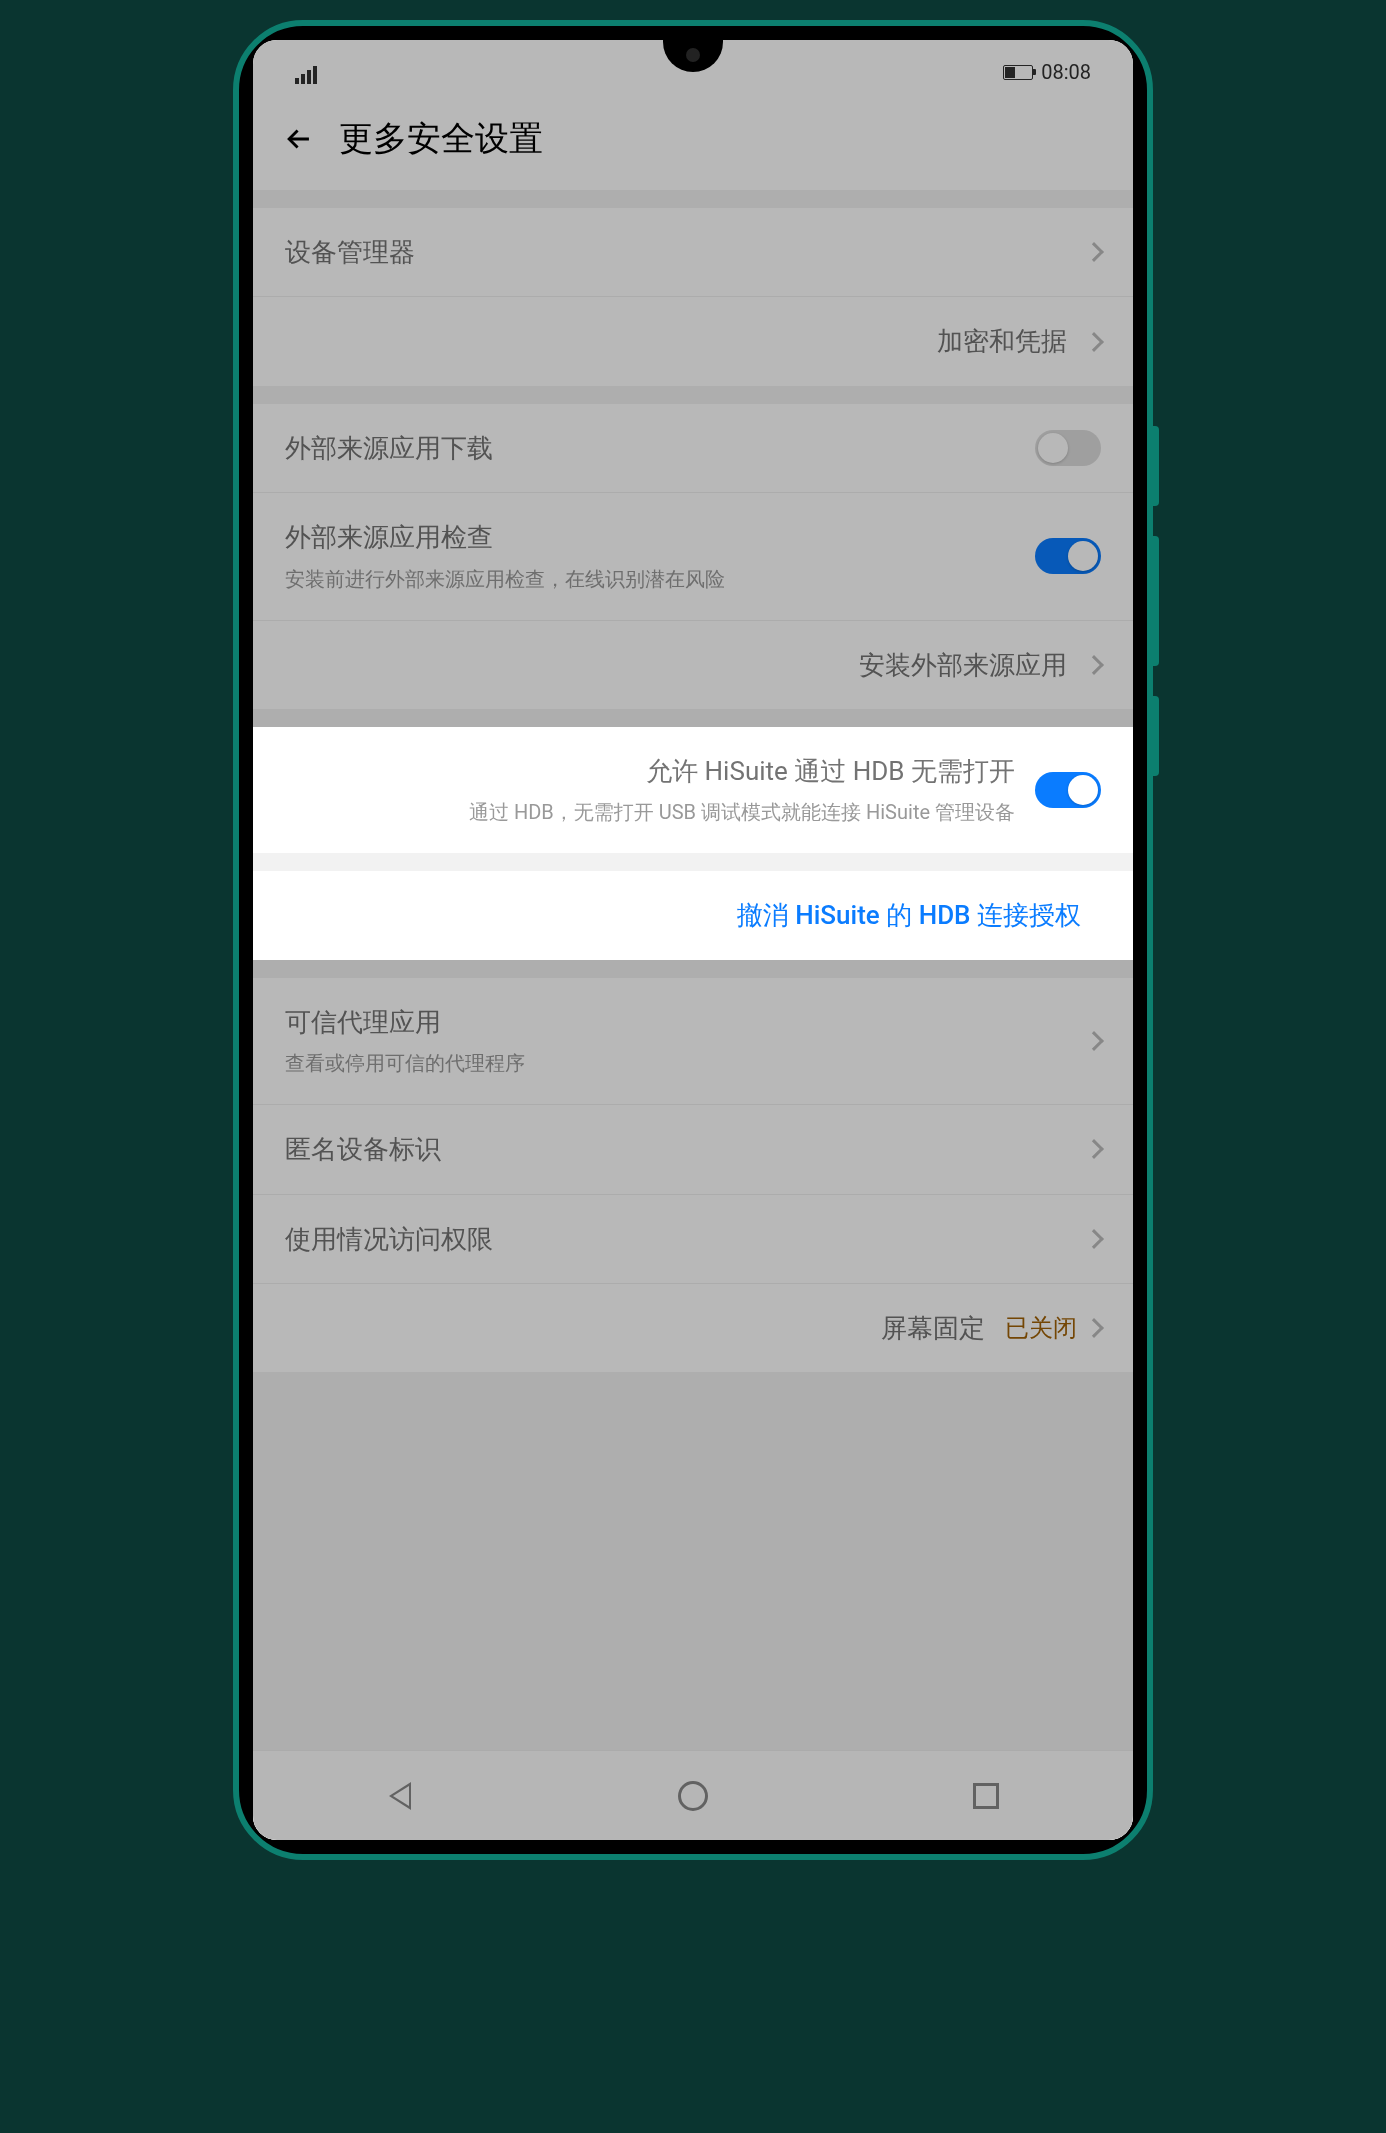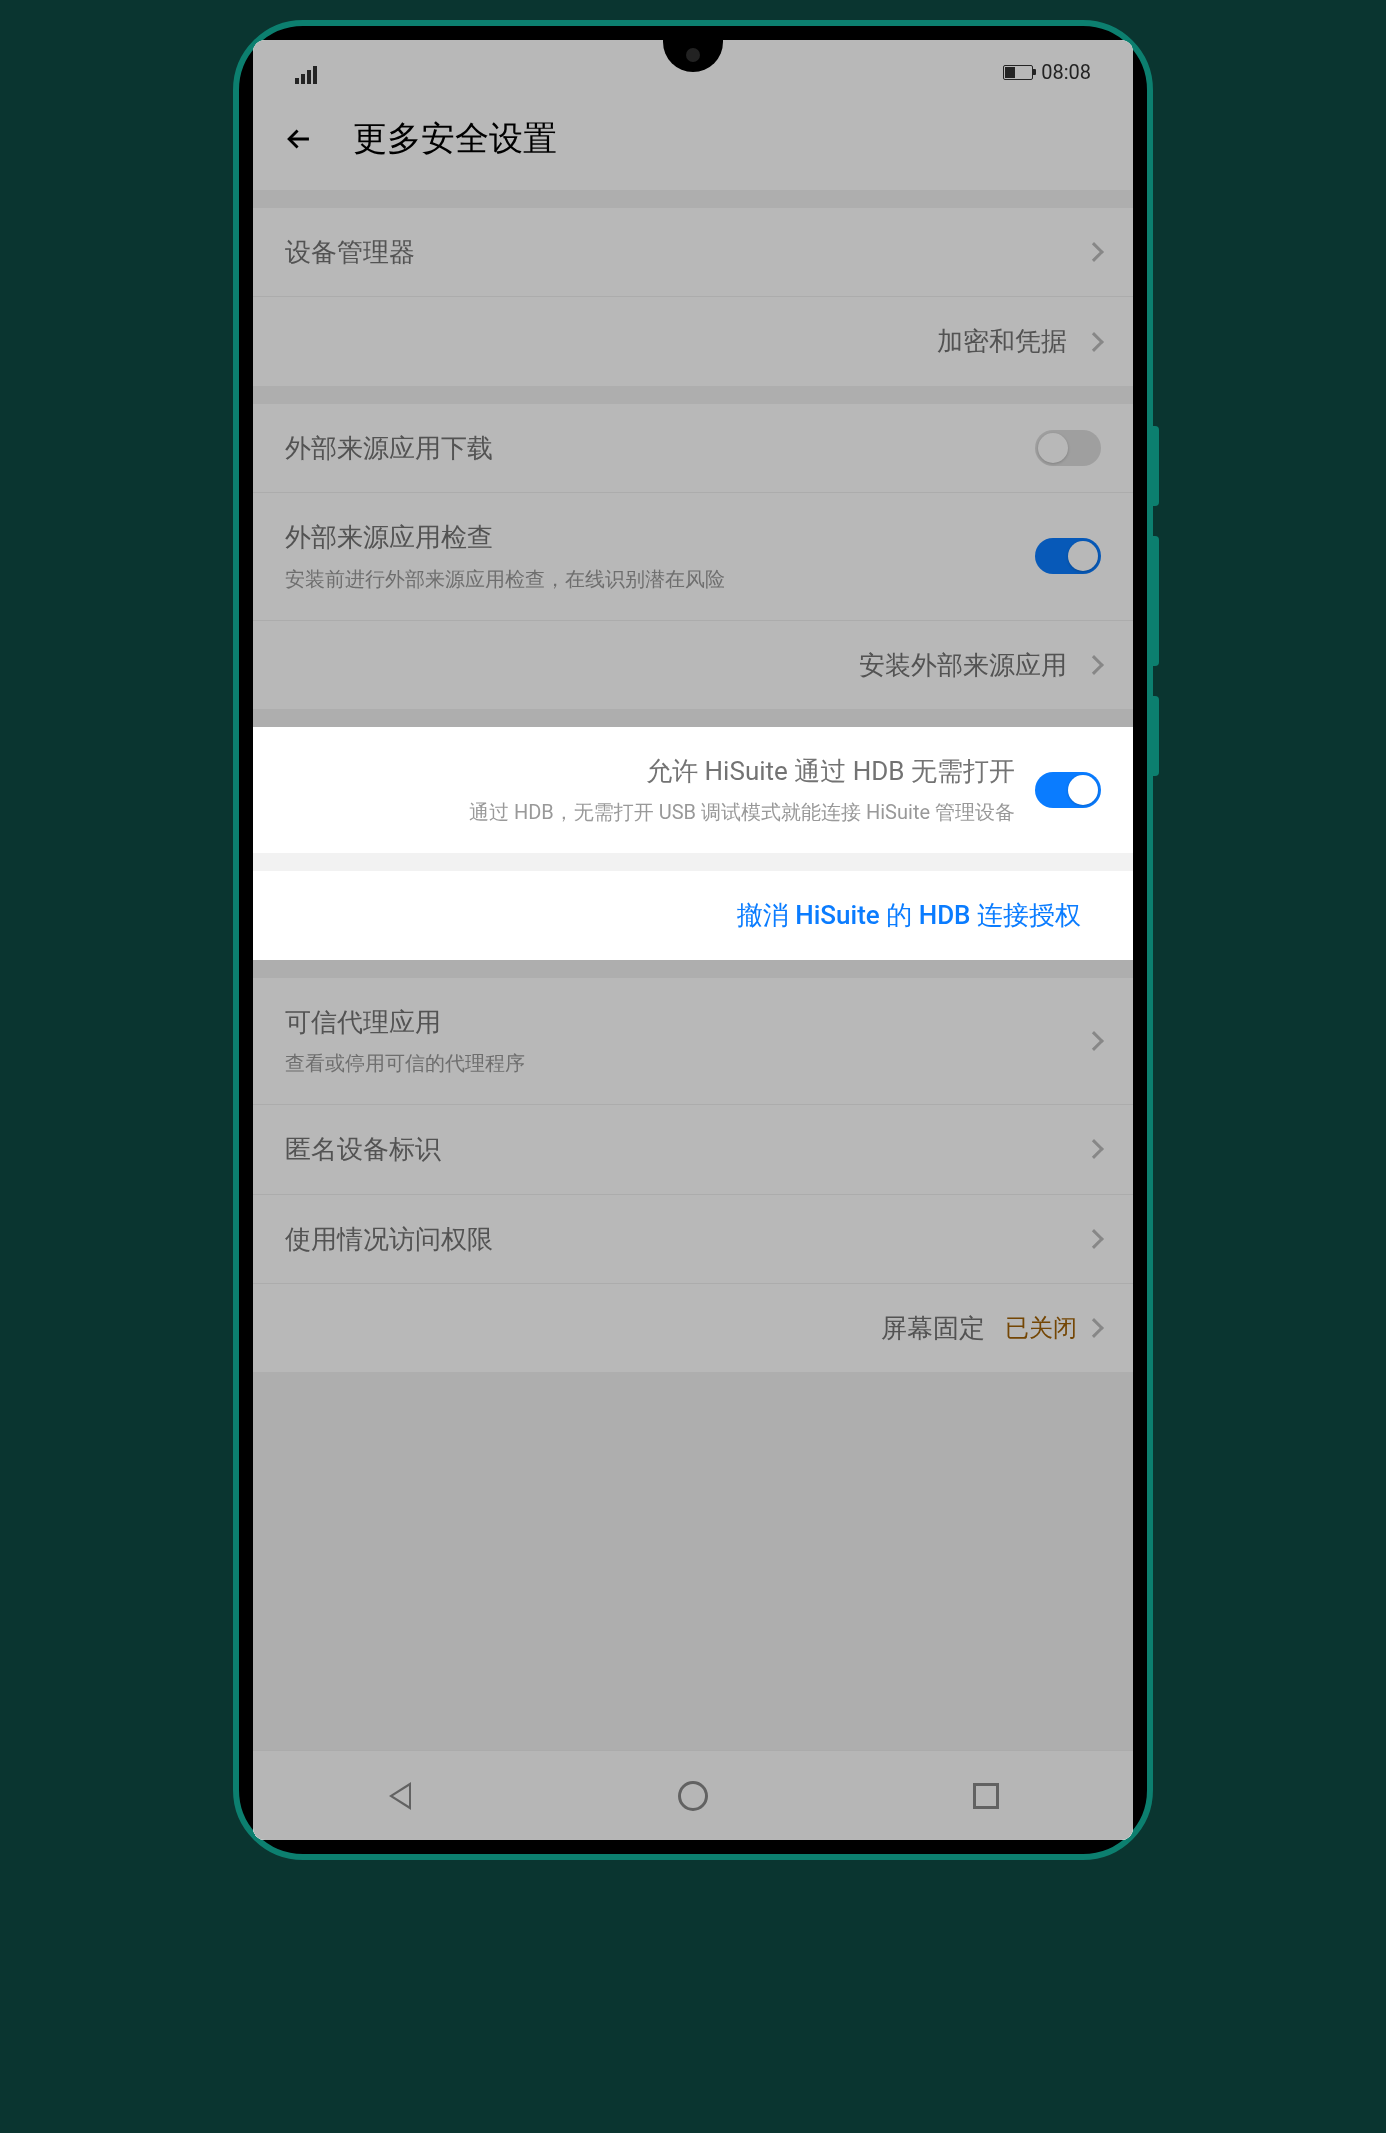--- a/index.html
+++ b/index.html
@@ -12,21 +12,21 @@
     }
     .phone-frame {
       width: 920px;
       background: #000;
       border-radius: 70px;
       padding: 14px;
       position: relative;
       border: 6px solid #0c7f6f;
     }
     .phone-inner {
-      border-radius: 12px;
+      border-radius: 24px;
       overflow: hidden;
       background: #fff;
       position: relative;
     }
     .notch {
       position: absolute;
       top: 0;
       left: 50%;
       transform: translateX(-50%);
       width: 60px;
@@ -90,21 +90,21 @@
       width: 4px; background: #333; display: inline-block;
     }
     .signal-icon span:nth-child(1){height:6px}
     .signal-icon span:nth-child(2){height:10px}
     .signal-icon span:nth-child(3){height:14px}
     .signal-icon span:nth-child(4){height:18px}
     .header {
       display: flex;
       align-items: center;
       padding: 28px 32px 28px 28px;
-      gap: 36px;
+      gap: 22px;
     }
     .back-arrow {
       width: 36px; height: 36px; display: flex; align-items: center; justify-content: center;
     }
     .header-title { font-size: 34px; font-weight: 500; color: #000; }
     .section-gap { height: 18px; background: #f2f2f2; }
     .row {
       background: #fff;
       padding: 26px 32px;
       display: flex;

